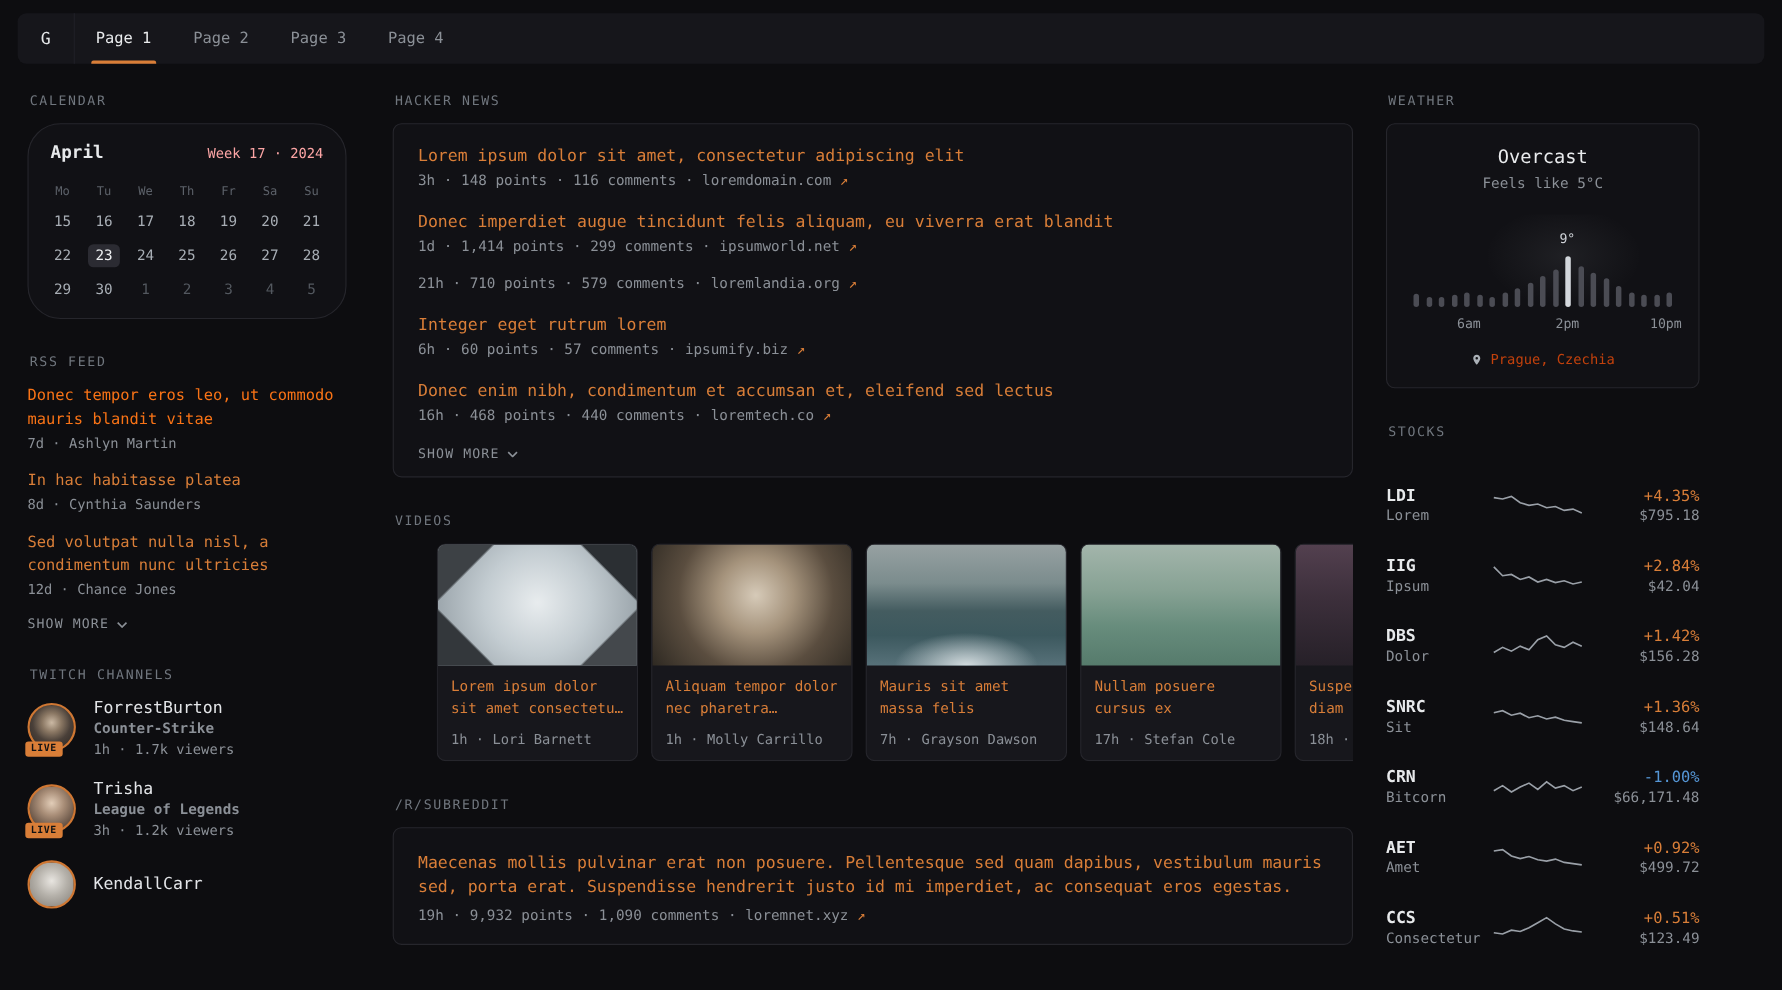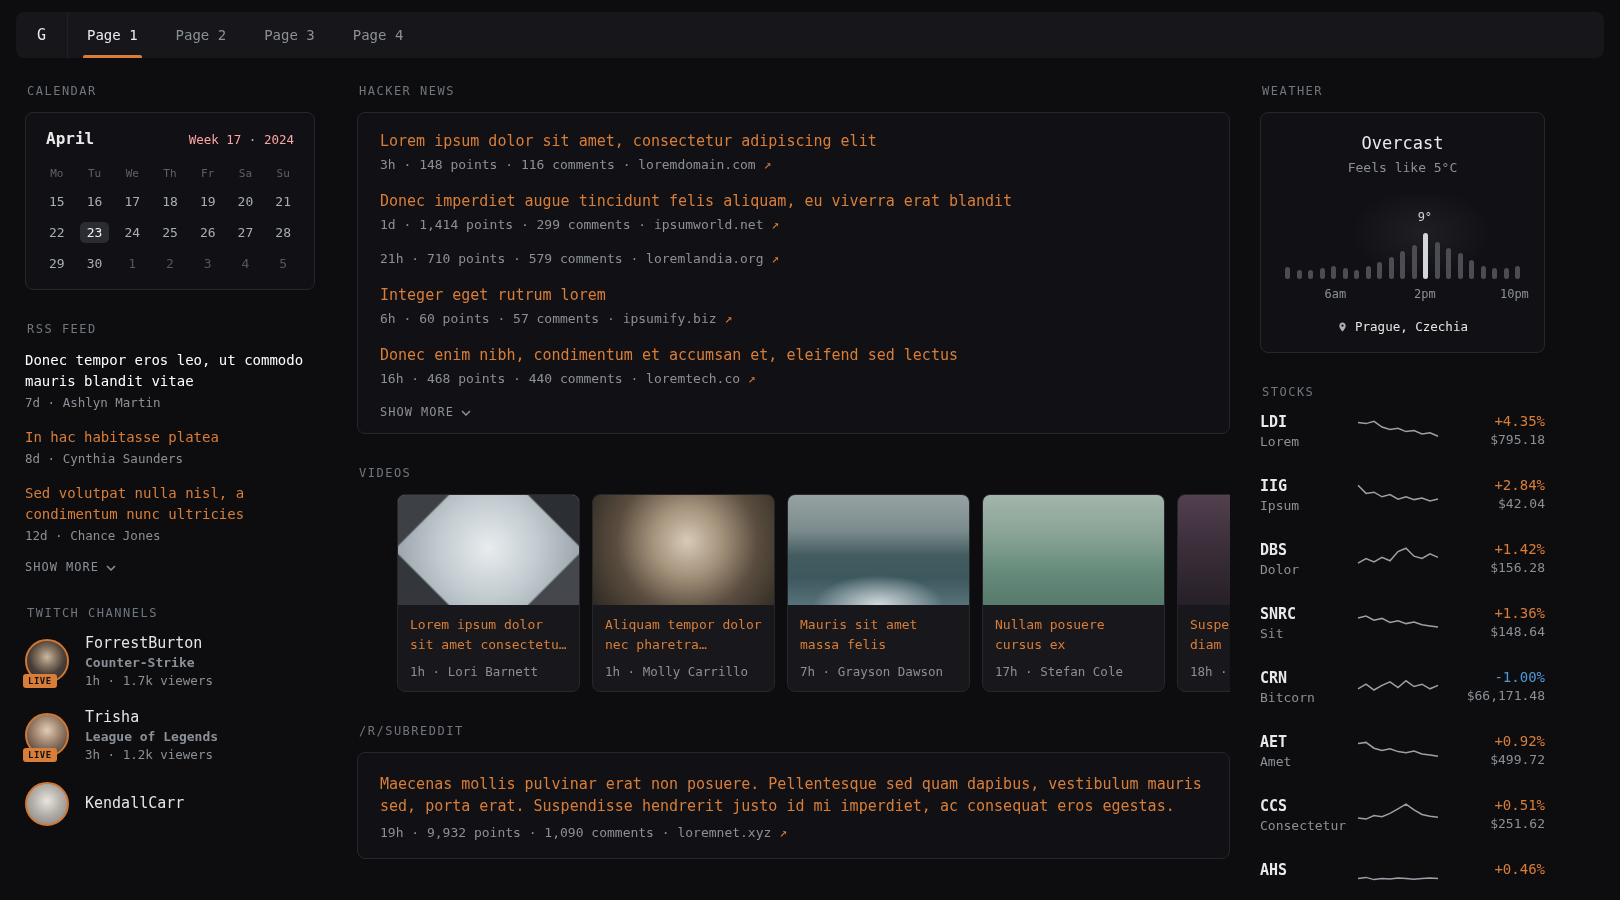--- a/index.html
+++ b/index.html
@@ -31,34 +31,34 @@
   
   .main { display:flex; padding:26px 0 0 25px; }
   .col-left { width:290px; margin-right:42px; flex-shrink:0; }
   .col-mid { width:873px; margin-right:30px; flex-shrink:0; }
   .col-right { width:285px; flex-shrink:0; }
   .section { margin-bottom:32px; }
   .sec { font-size:12px; font-weight:normal; letter-spacing:1.5px; color:#70767e; margin:0 0 14px 2px; }
   .card { background:var(--card); border:1px solid var(--border); border-radius:8px; }
 
   
-  .cal { padding:16px 12px 10px; }
+  .cal { padding:16px 12px 10px;border-radius:30px; }
   .cal-head { display:flex; justify-content:space-between; align-items:baseline; padding:0 8px 12px; }
   .cal-month { font-size:16px; font-weight:bold; color:#e7e9eb; }
   .cal-week { font-size:12.5px; color:#fca5a5; }
   .cal-grid { display:grid; grid-template-columns:repeat(7,1fr); }
   .cal-dow-cell { height:26px; display:flex; align-items:center; justify-content:center; font-size:11px; color:var(--t3); }
   .cal-cell { height:31px; display:flex; align-items:center; justify-content:center; font-size:13px; color:#a8aeb5; }
   .cal-cell.muted { color:#53585f; }
   .cal-cell .day-num { padding:3px 7px; border-radius:5px; }
   .cal-cell.selected .day-num { background:#2b2b32; color:#eef0f2; }
 
   
   .rss-item { margin-bottom:17px; }
-  .rss-title { font-size:14px; line-height:21px; color:#ffffff; cursor:pointer; }
+  .rss-title { font-size:14px; line-height:21px; color:#f97316; cursor:pointer; }
   .rss-item.hl .rss-title { color:var(--accent); }
   .rss-meta { font-size:12.5px; color:var(--t2); margin-top:3px; }
   .show-more { display:flex; align-items:center; gap:7px; background:none; border:none; font-family:inherit; font-size:12px; letter-spacing:1px; color:var(--t2); cursor:pointer; margin-top:4px; }
   .show-more svg { margin-top:2px; }
 
   
   .tw-item { display:flex; align-items:center; gap:16px; margin-bottom:20px; cursor:pointer; }
   .tw-avatar { position:relative; width:44px; height:44px; border-radius:50%; border:2px solid #cf7733; flex-shrink:0; }
   .live-badge { position:absolute; left:-4px; bottom:-7px; background:var(--accent); color:#111214; font-size:9px; font-weight:bold; letter-spacing:0.5px; padding:2px 5px; border-radius:3px; }
   .tw-name { font-size:15px; color:#e3e5e8; }
@@ -103,24 +103,24 @@
   .weather-card { padding:20px 18px 18px; text-align:center; }
   .w-cond { font-size:17px; color:#e9ebed; }
   .w-feels { font-size:13px; color:var(--t2); margin-top:7px; }
   .w-chart { position:relative; height:84px; margin:20px 6px 0; display:flex; align-items:flex-end; justify-content:space-between;
     background:radial-gradient(ellipse 42% 75% at 58% 45%, rgba(216,222,228,0.07), transparent 72%); border-radius:8px; }
   .w-bar { width:5px; border-radius:3px; background:#4b4c54; }
   .w-bar.hot { background:#d3d7dc; }
   .w-temp-label { position:absolute; transform:translateX(-50%); font-size:12px; color:#d0d4d9; }
   .w-times { position:relative; height:15px; margin:8px 6px 0; font-size:12px; color:var(--t2); }
   .w-time { position:absolute; transform:translateX(-50%); white-space:nowrap; }
-  .w-loc { margin-top:17px; display:flex; align-items:flex-end; justify-content:center; gap:7px; font-size:12.5px; color:#e5e5e5; }
-
-  
-  .stock-row { display:flex; align-items:flex-start; height:64px; cursor:pointer; }
+  .w-loc { margin-top:17px; display:flex; align-items:flex-end; justify-content:center; gap:7px; font-size:12.5px; color:#c2410c; }
+
+  
+  .stock-row { display:flex; align-items:flex-end; height:64px; cursor:pointer; }
   .stock-id { width:96px; flex-shrink:0; }
   .stock-ticker { font-size:15px; font-weight:bold; color:#e7e9eb; }
   .stock-name { font-size:13px; color:var(--t2); margin-top:3px; }
   .stock-spark { width:84px; height:34px; flex-shrink:0; }
   .stock-right { flex:1; text-align:right; }
   .stock-change { font-size:14px; color:var(--accent); }
   .stock-row.neg .stock-change { color:var(--blue); }
   .stock-price { font-size:13px; color:var(--t2); margin-top:3px; }
 </style>
 </head>
@@ -497,21 +497,21 @@
           <div class="stock-row">
     <div class="stock-id">
       <div class="stock-ticker">CCS</div>
       <div class="stock-name">Consectetur</div>
     </div>
     <svg class="stock-spark" viewBox="0 0 84 34">
               <polyline fill="none" stroke="#9aa0a8" stroke-width="1.5" points="2.0,21.0 10.0,22.1 18.0,18.6 26.0,19.8 34.0,16.4 42.0,11.8 50.0,7.2 58.0,12.9 66.0,17.5 74.0,19.3 82.0,20.3"></polyline>
             </svg>
     <div class="stock-right">
       <div class="stock-change">+0.51%</div>
-      <div class="stock-price">$251.62</div>
+      <div class="stock-price">$123.49</div>
     </div>
   </div>
           <div class="stock-row">
     <div class="stock-id">
       <div class="stock-ticker">AHS</div>
       <div class="stock-name"></div>
     </div>
     <svg class="stock-spark" viewBox="0 0 84 34">
               <polyline fill="none" stroke="#9aa0a8" stroke-width="1.5" points="2.0,17.5 10.0,16.4 18.0,18.6 26.0,17.5 34.0,18.0 42.0,17.0 50.0,17.5 58.0,18.2 66.0,17.5 74.0,17.0 82.0,17.5"></polyline>
             </svg>

